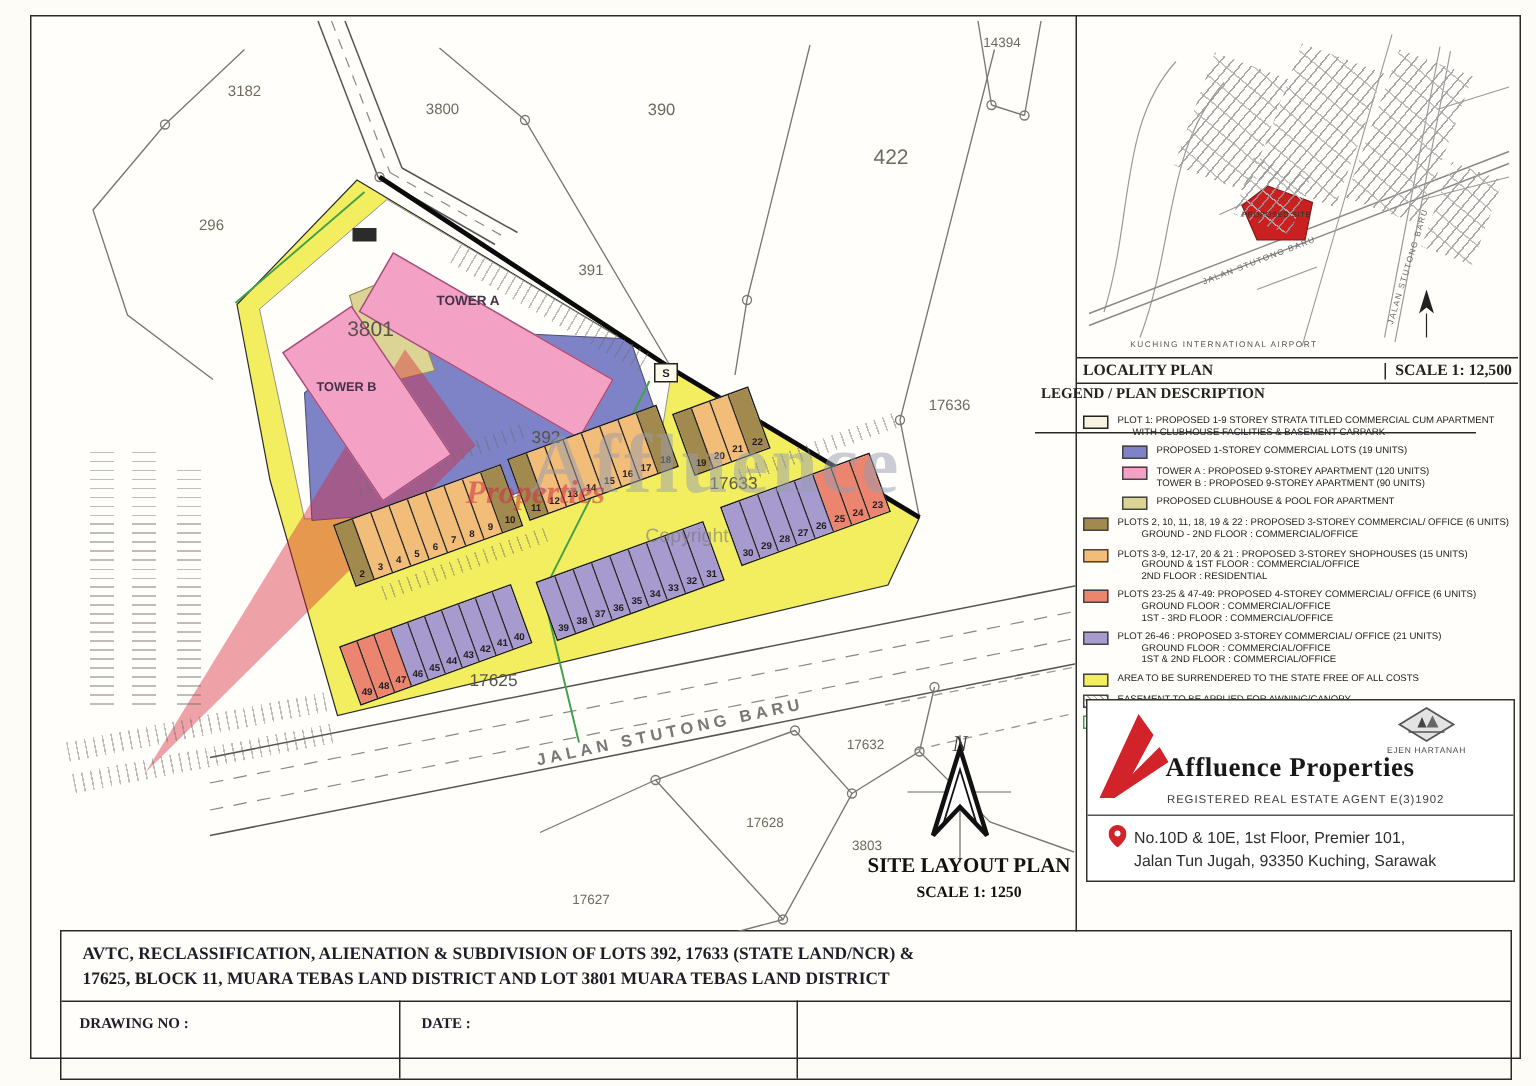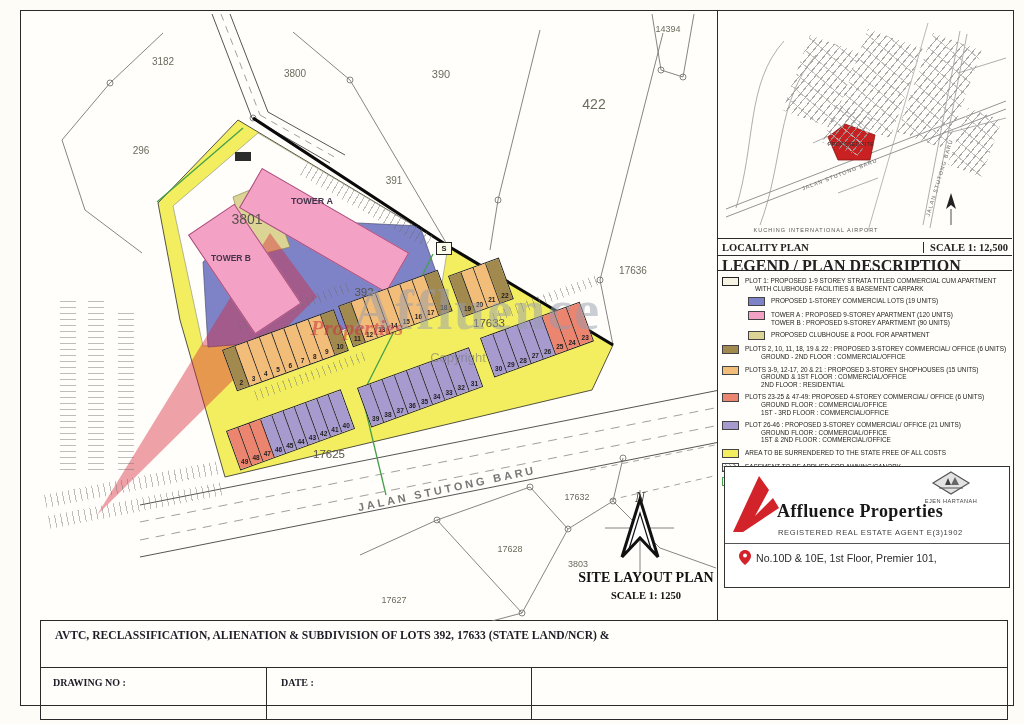--- a/index.html
+++ b/index.html
@@ -41,22 +41,22 @@
   .locality-box{position:absolute;left:718px;top:13px;width:294px;height:225px;overflow:hidden;background:#fffefa}
   .locality-box svg{position:absolute;left:0;top:0}
   .blocks{position:absolute;transform-origin:0 0;opacity:.85;
           background:repeating-linear-gradient(110deg,#9a9a9a 0 1px,transparent 1px 6px),
                      repeating-linear-gradient(20deg,#bbbbbb 0 1px,transparent 1px 12px)}
   .loc-label{position:absolute;transform:translate(-50%,-50%);white-space:nowrap;color:#666;line-height:1}
   .loc-caption{position:absolute;left:718px;top:238px;width:294px;height:18px;border-top:1.3px solid var(--line);
                border-bottom:1.3px solid var(--line);display:flex;align-items:center;justify-content:space-between;
                font-family:"Liberation Serif",serif;font-weight:bold;font-size:10.5px;box-sizing:border-box;padding:0 4px}
   .loc-caption .scale{border-left:1.2px solid var(--line);padding-left:6px}
-  .legend-header{position:absolute;left:718px;top:257px;width:294px;height:14px;border-bottom:1.2px solid var(--line);
-                 font-family:"Liberation Serif",serif;font-weight:bold;font-size:16px;padding-left:4px;box-sizing:border-box}
+  .legend-header{position:absolute;left:690px;top:257px;width:294px;height:32px;border-bottom:1.2px solid var(--line);
+                 font-family:"Liberation Serif",serif;font-weight:bold;font-size:10px;padding-left:4px;box-sizing:border-box}
   .legend-entries{position:absolute;left:722px;top:277px;width:290px;display:flex;flex-direction:column;gap:5px}
   .lg-entry{display:flex;gap:6px;align-items:flex-start;font-size:6.4px;line-height:7.6px;color:#222}
   .lg-entry.ind{margin-left:26px}
   .lg-lines div{white-space:nowrap}
   .lg-lines div.i1{padding-left:10px}
   .lg-lines div.i2{padding-left:16px}
   .sw{width:17px;height:9px;border:1px solid #444;flex:none;margin-top:0;box-sizing:border-box}
   .sw-plot1{background:#f7f3e2;border:1.3px solid #222}
   .sw-blue{background:var(--blue)} .sw-pink{background:var(--pink)} .sw-clubhouse{background:var(--clubhouse)}
   .sw-olive{background:var(--olive)} .sw-orange{background:var(--orange)} .sw-red{background:var(--red)}
@@ -493,25 +493,27 @@
     </svg>
     <div class="cap">EJEN HARTANAH</div>
   </div>
   <div class="agency-name">Affluence Properties</div>
   <div class="agency-reg">REGISTERED REAL ESTATE AGENT   E(3)1902</div>
   <div class="agency-addr">
     <div class="line first"><svg width="12" height="15" style="vertical-align:-3px;margin-right:5px">
           <path d="M6,0 C2.7,0 0,2.7 0,6 C0,10.5 6,15 6,15 C6,15 12,10.5 12,6 C12,2.7 9.3,0 6,0 Z" fill="#d2232a"></path>
           <circle cx="6" cy="5.6" r="2" fill="#fff"></circle>
         </svg><span>No.10D &amp; 10E, 1st Floor, Premier 101,</span></div>
+    <div class="line" style="padding-left:17px">Jalan Tun Jugah, 93350 Kuching, Sarawak</div>
   </div>
 </div>
 
 <div class="title-block">
   <div class="tb-title">
     <div>AVTC, RECLASSIFICATION, ALIENATION &amp; SUBDIVISION OF LOTS 392, 17633 (STATE LAND/NCR) &amp;</div>
+    <div>17625, BLOCK 11, MUARA TEBAS LAND DISTRICT AND LOT 3801 MUARA TEBAS LAND DISTRICT</div>
   </div>
   <div class="tb-hdiv"></div>
   <div class="tb-v1"></div>
   <div class="tb-v2"></div>
   <div class="tb-cell-label" style="left:12px;top:56px">DRAWING NO :</div>
   <div class="tb-cell-label" style="left:240px;top:56px">DATE :</div>
 </div>
 
 </body></html>

